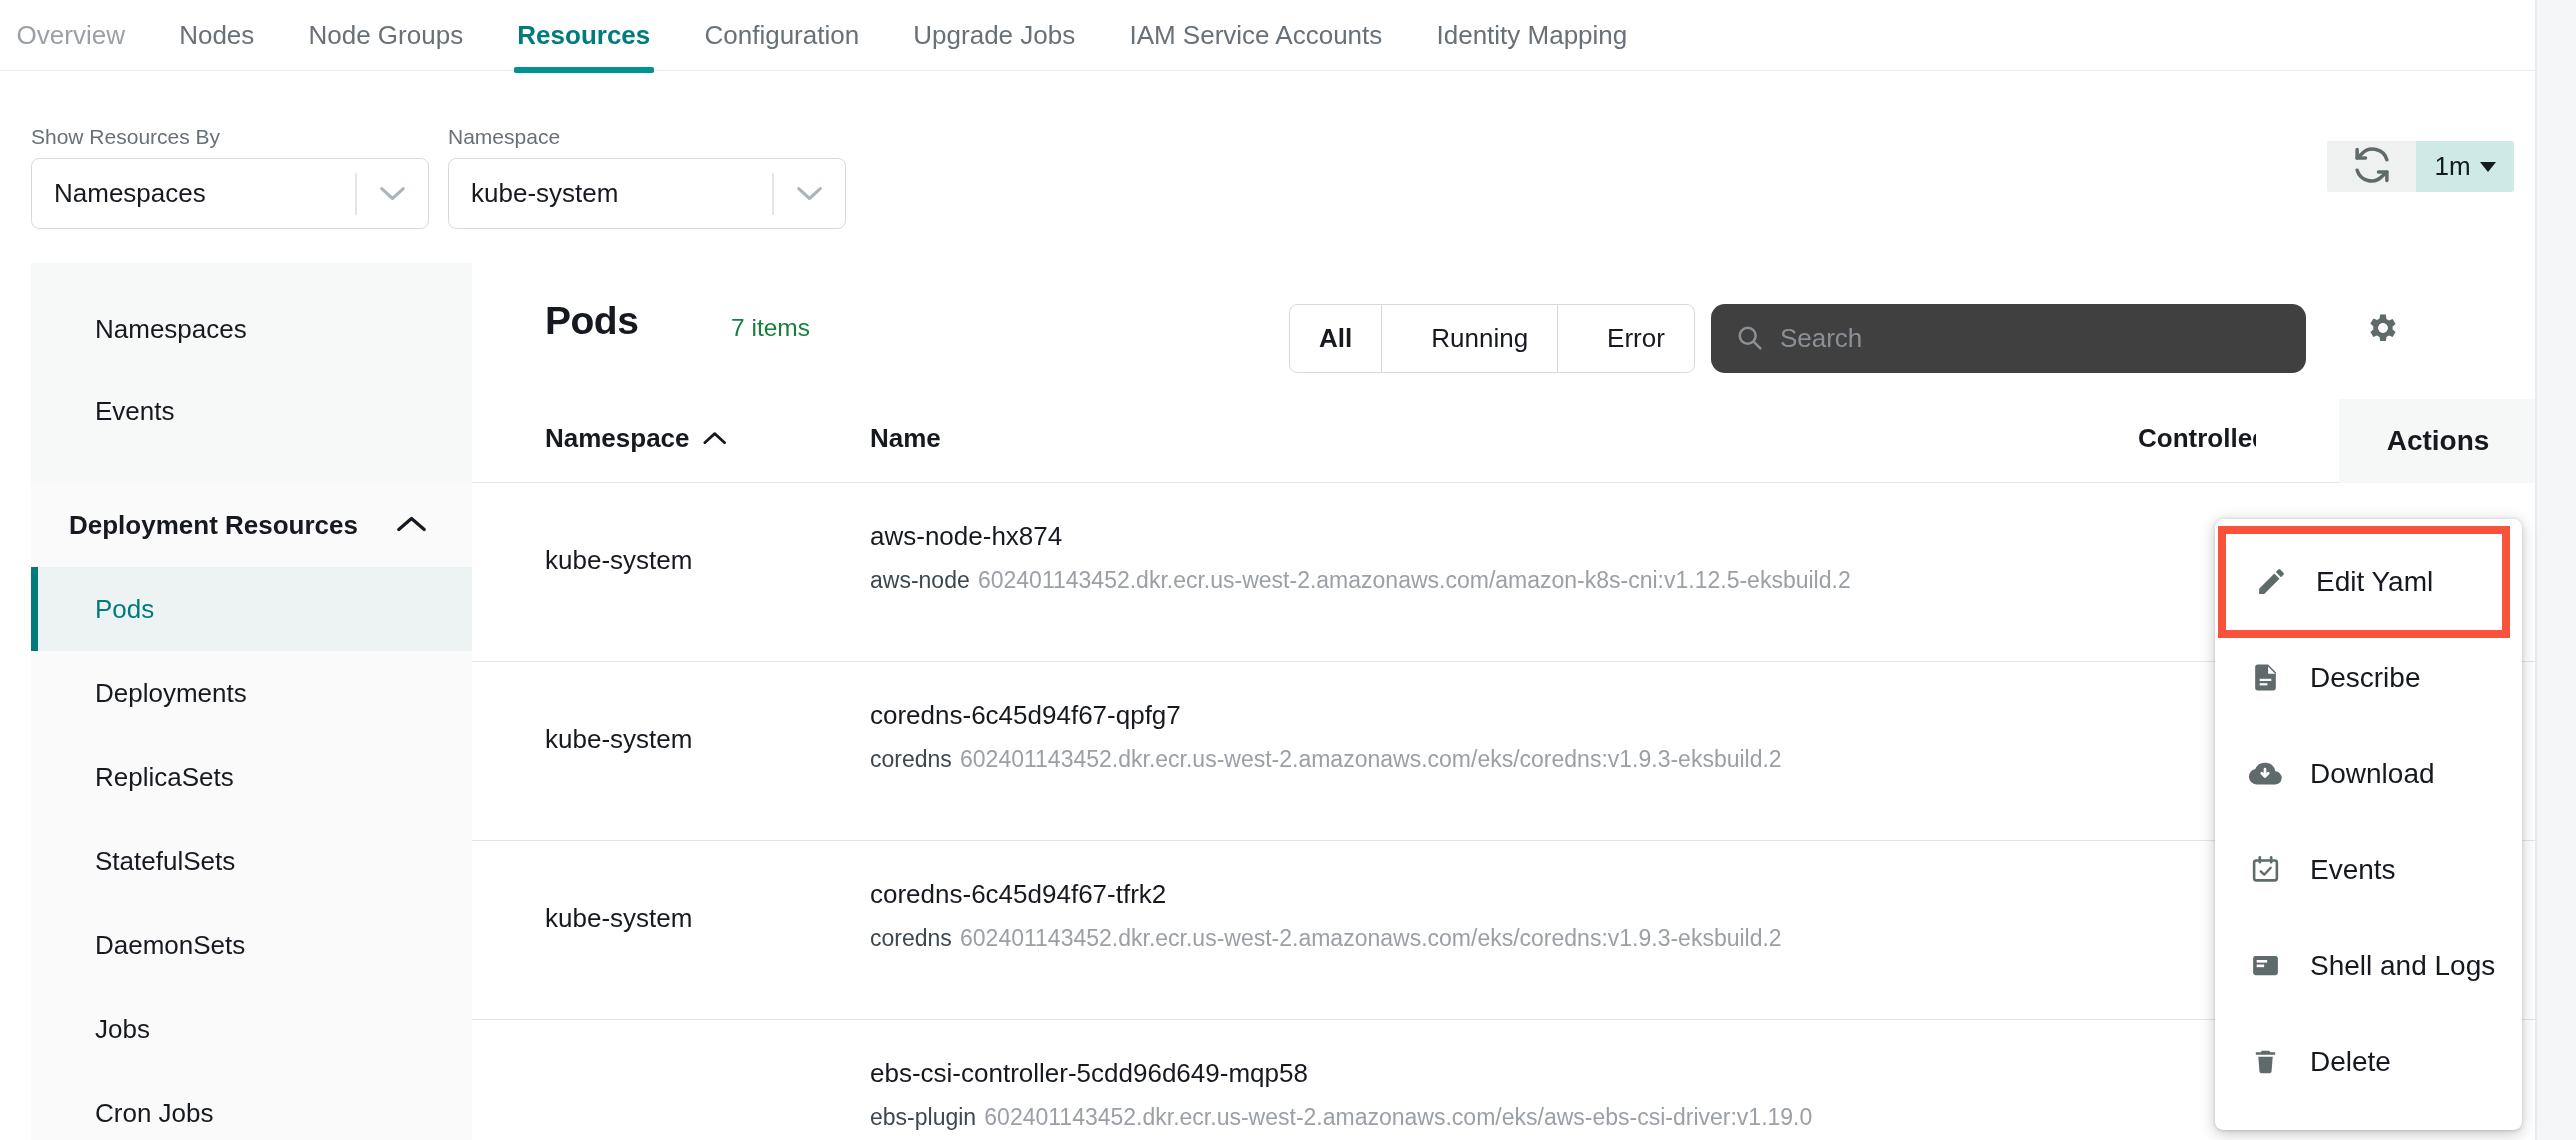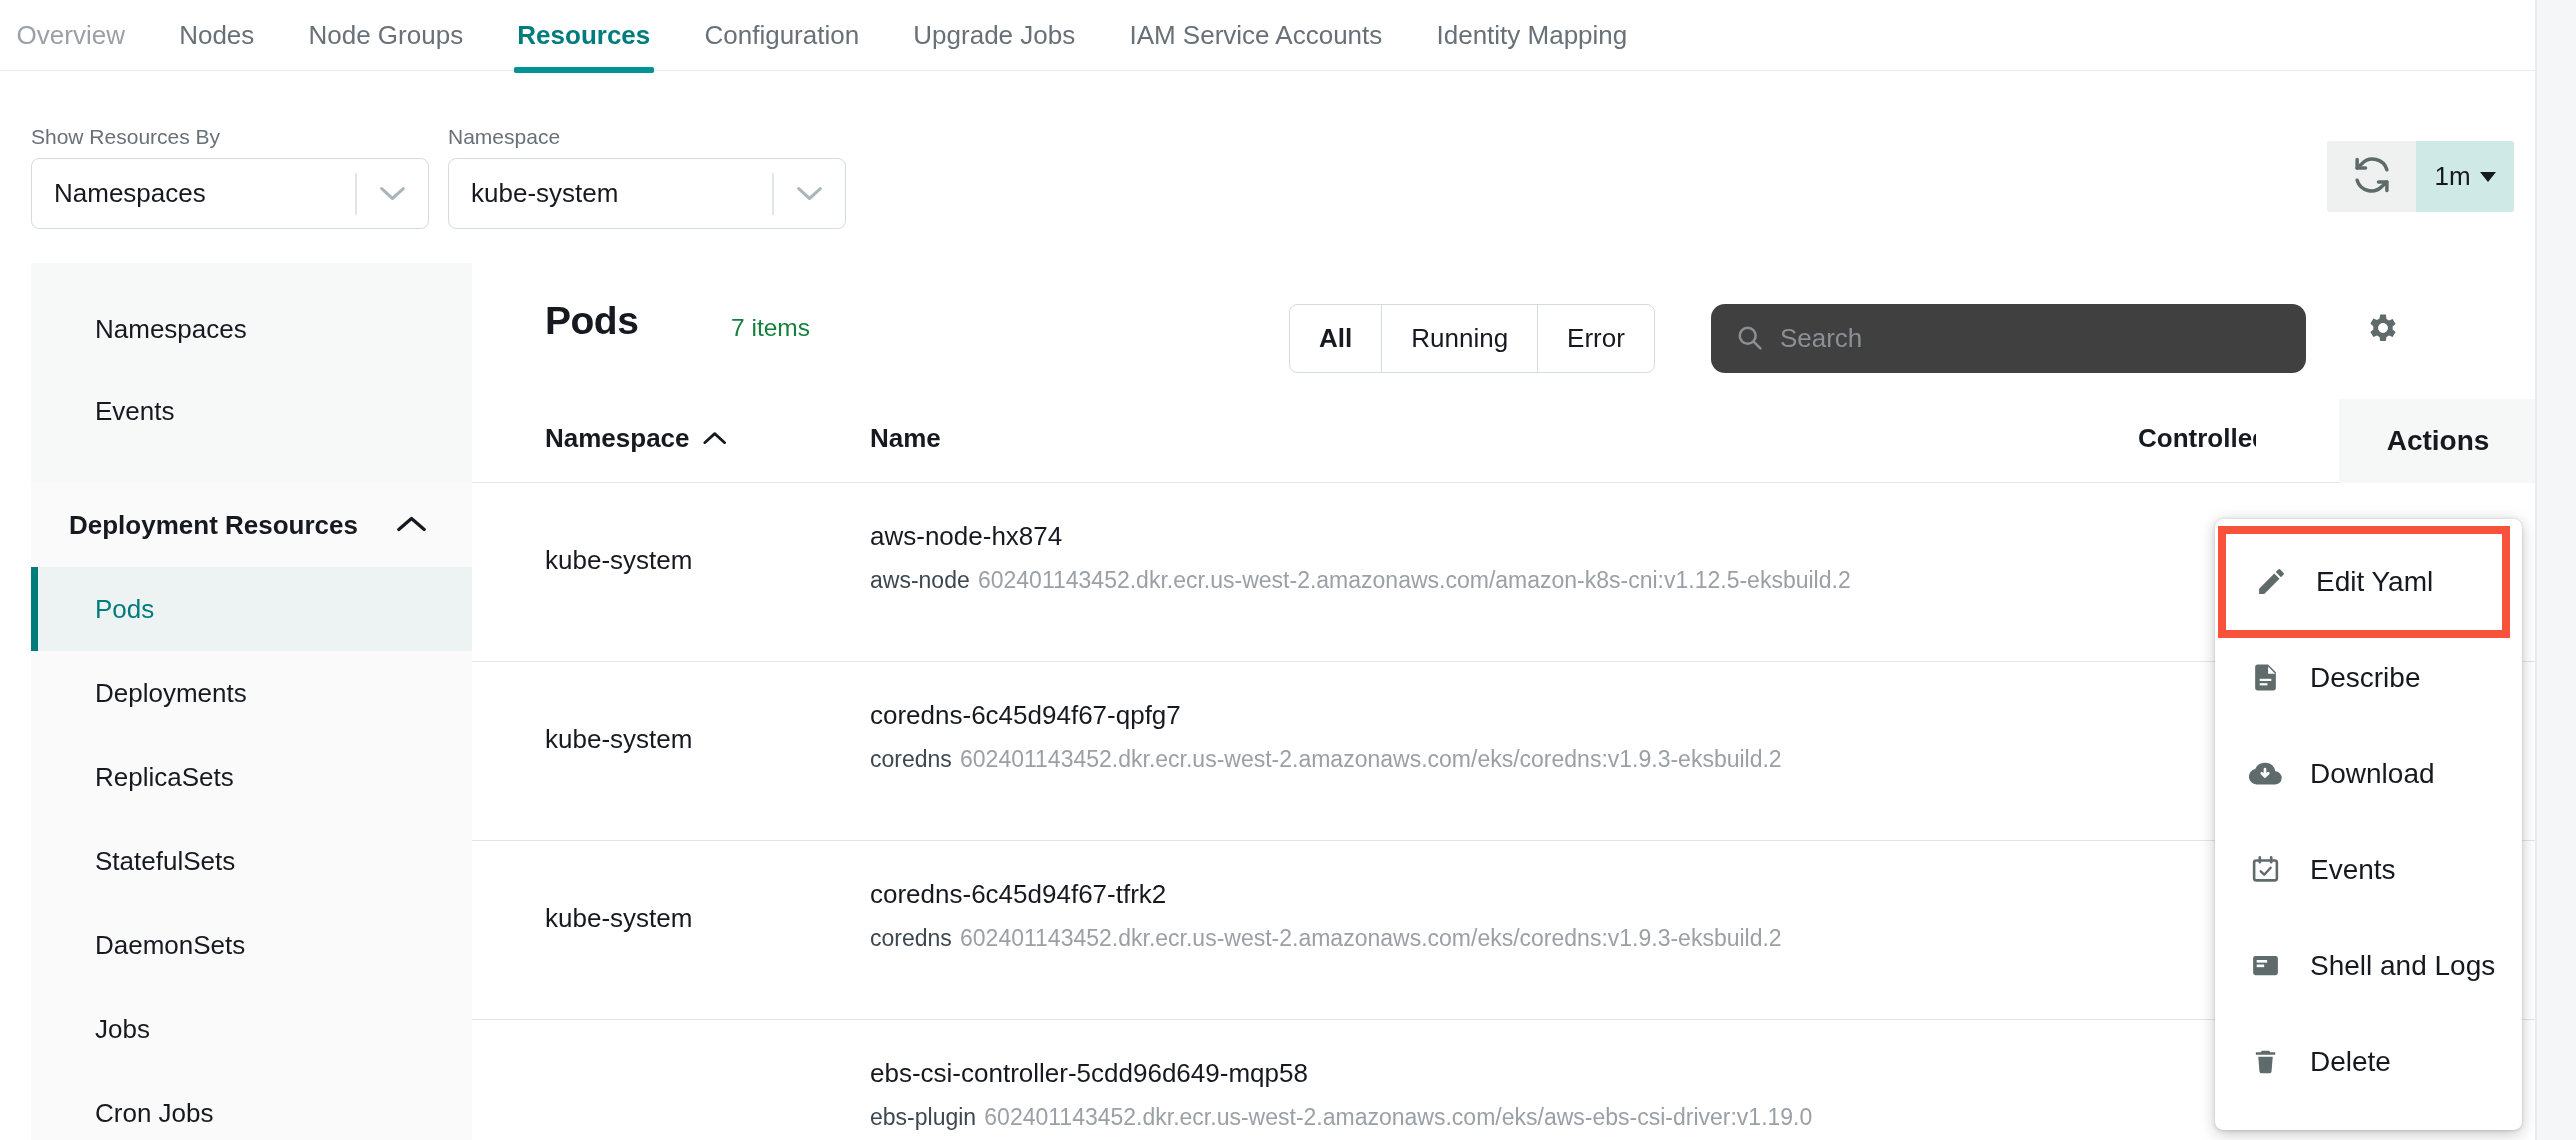--- a/index.html
+++ b/index.html
@@ -43,21 +43,21 @@
   .select .val { font-size:26px; color:#16191f; padding-left:22px; flex:1; white-space:nowrap; }
   .select .sep { width:1.8px; height:42px; background:#e3e6e8; }
   .select .caret {
     width:71px; display:flex; align-items:center; justify-content:center;
     color:#aab7b8;
   }
   .caret svg { display:block; }
 
   .refreshgroup {
     position:absolute; top:141px; right:62px;
-    display:flex; height:71px; border-radius:2.7px; overflow:hidden;
+    display:flex; height:51px; border-radius:2.7px; overflow:hidden;
   }
   .refresh-btn {
     width:89px; background:#eff0f0; display:flex; align-items:center; justify-content:center;
     cursor:pointer;
   }
   .interval-btn {
     width:98px; background:#cfe9e7; display:flex; align-items:center; justify-content:center;
     gap:9px; font-size:26px; color:#16191f; cursor:pointer;
   }
   .interval-btn .tcaret {
@@ -92,21 +92,21 @@
 
   .panel-head { position:relative; height:136px; }
   .panel-title {
     position:absolute; left:73px; top:36px;
     font-size:39px; font-weight:700; color:#16191f; letter-spacing:-0.5px;
   }
   .panel-count { position:absolute; left:259px; top:51px; font-size:24.5px; color:#15803d; }
 
   .segmented {
     position:absolute; left:817px; top:41px; display:flex;
-    border:1.8px solid #d5dbdb; border-radius:8.2px; overflow:hidden; height:69px; background:#fff;
+    border:1.8px solid #d5dbdb; border-radius:8.2px; overflow:hidden; height:69px; background:#fff;gap:20px;
   }
   .seg {
     padding:0 29px; display:flex; align-items:center; justify-content:center;
     font-size:26px; color:#16191f; border-right:1.8px solid #d5dbdb; cursor:pointer; white-space:nowrap;
   }
   .seg:last-child { border-right:none; }
   .seg.selected { font-weight:700; }
 
   .searchbox {
     position:absolute; left:1239px; top:41px; width:595px; height:69px;

